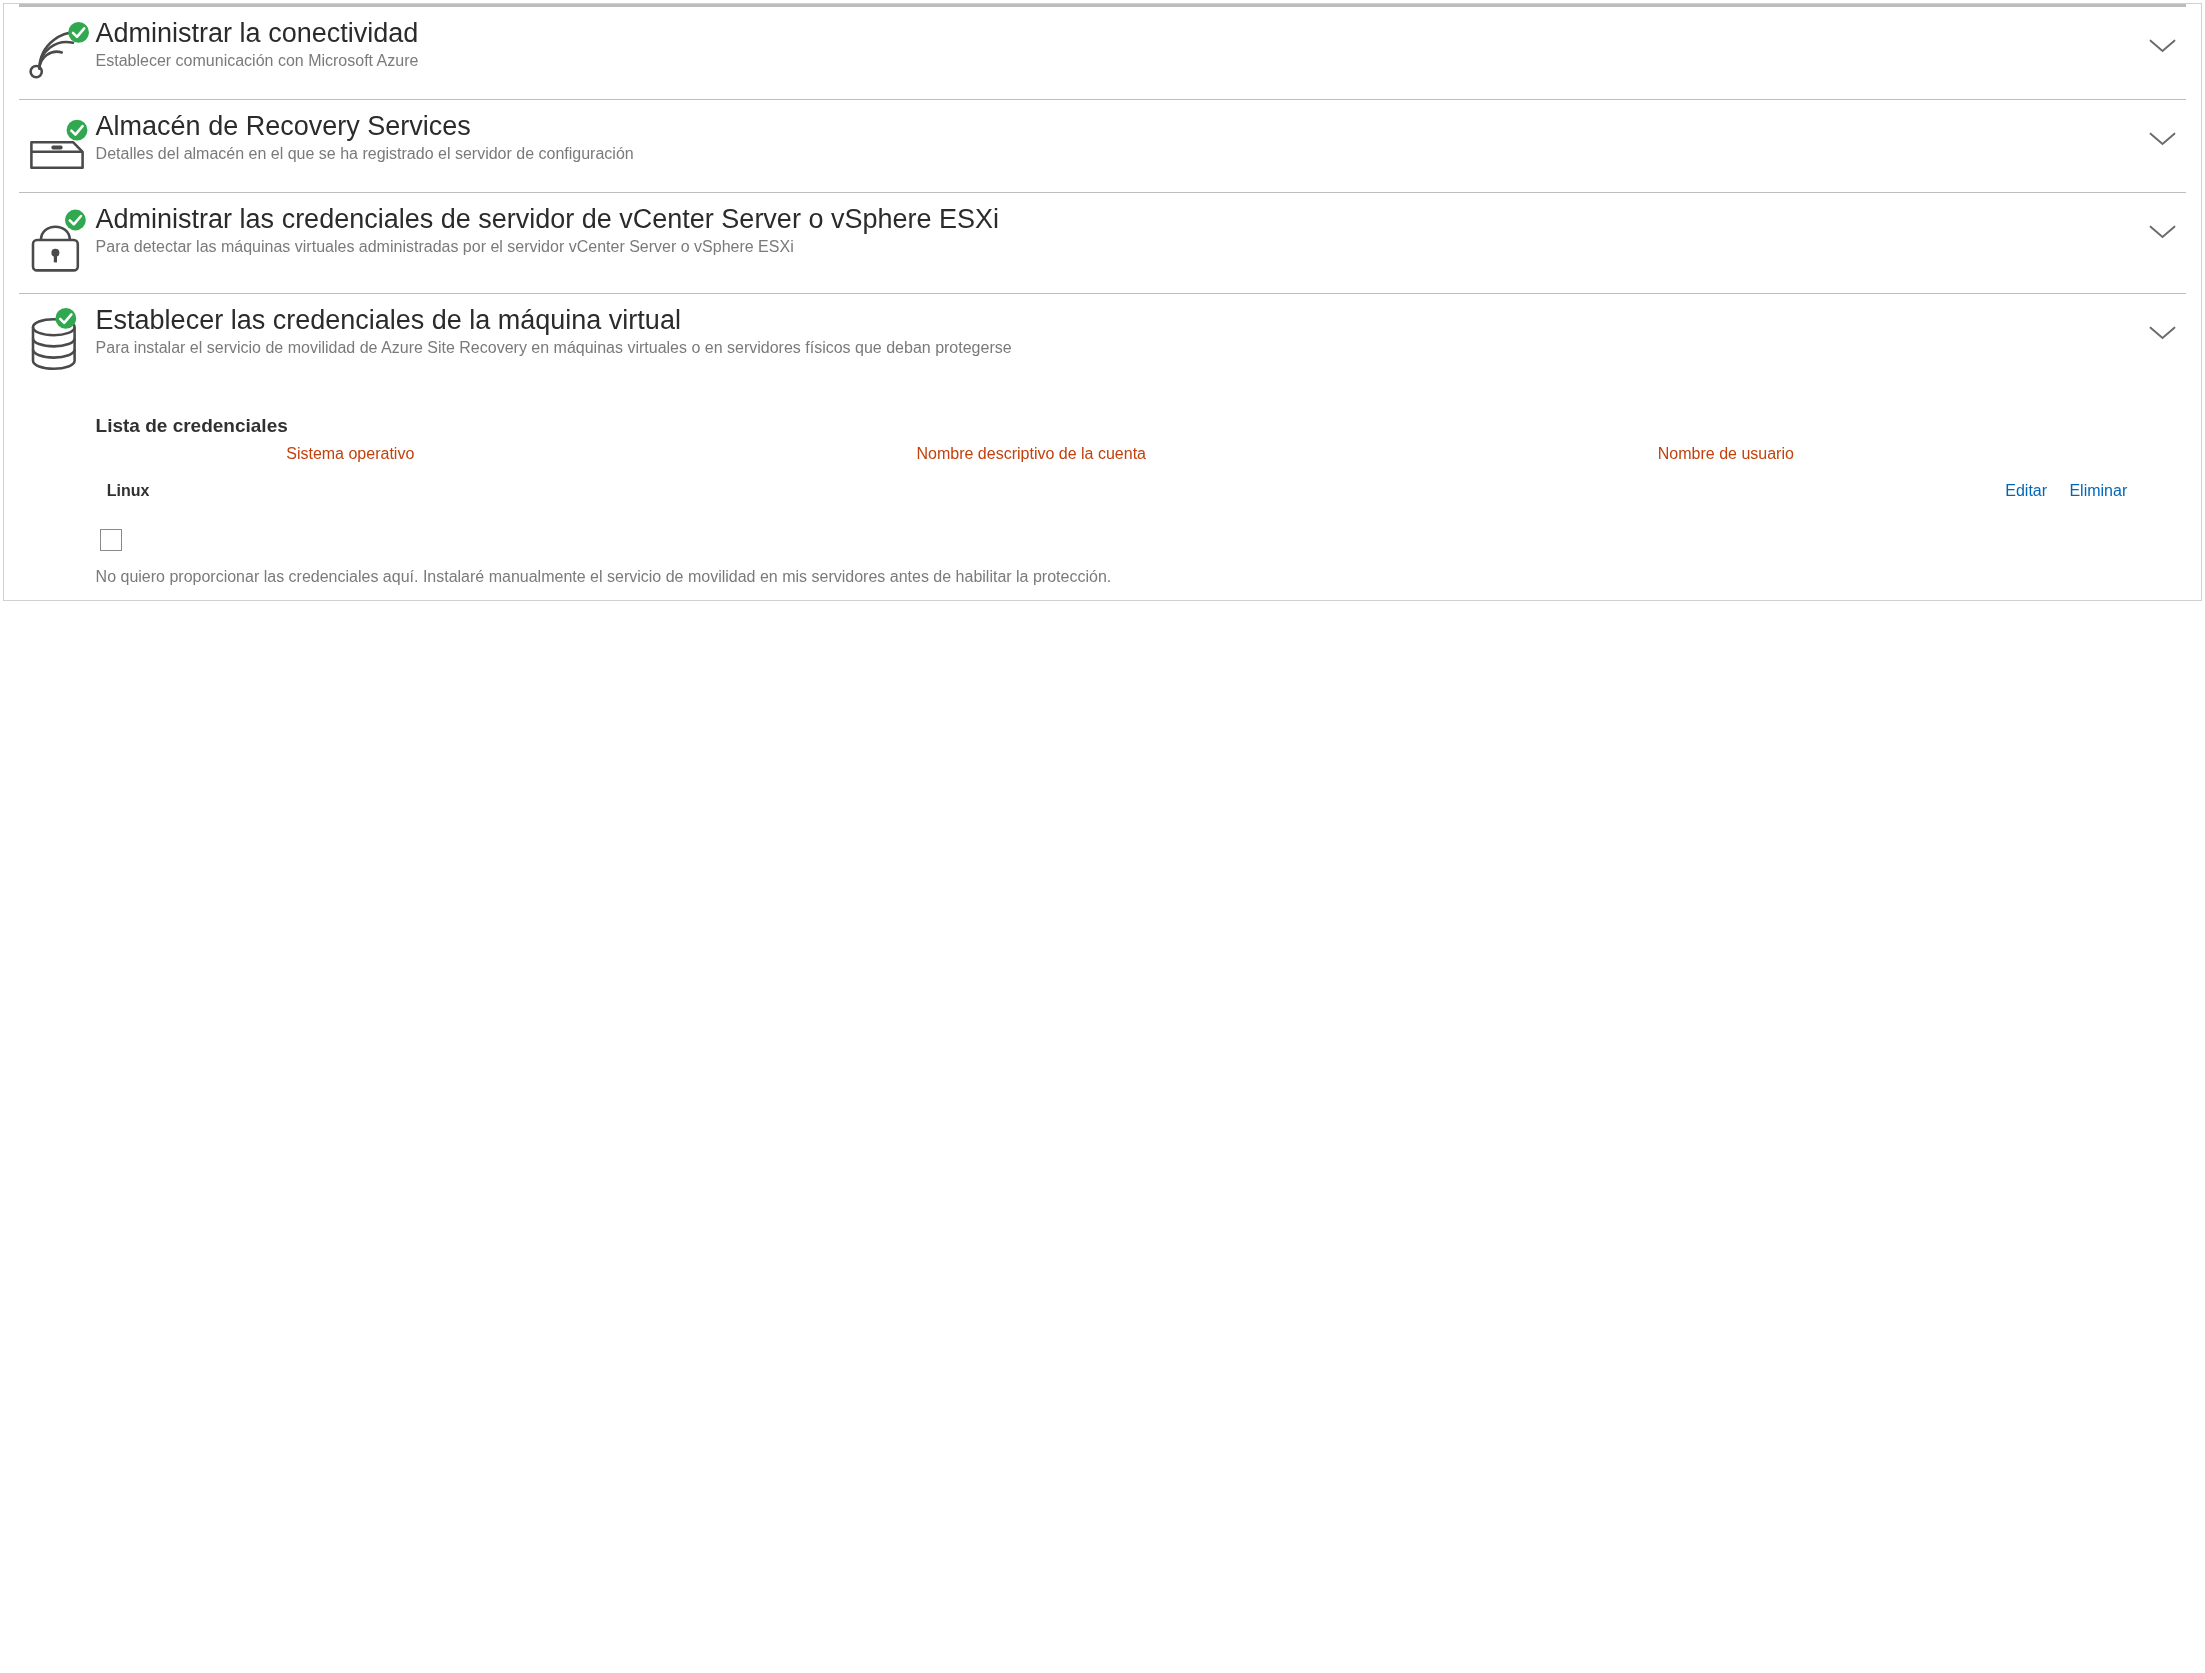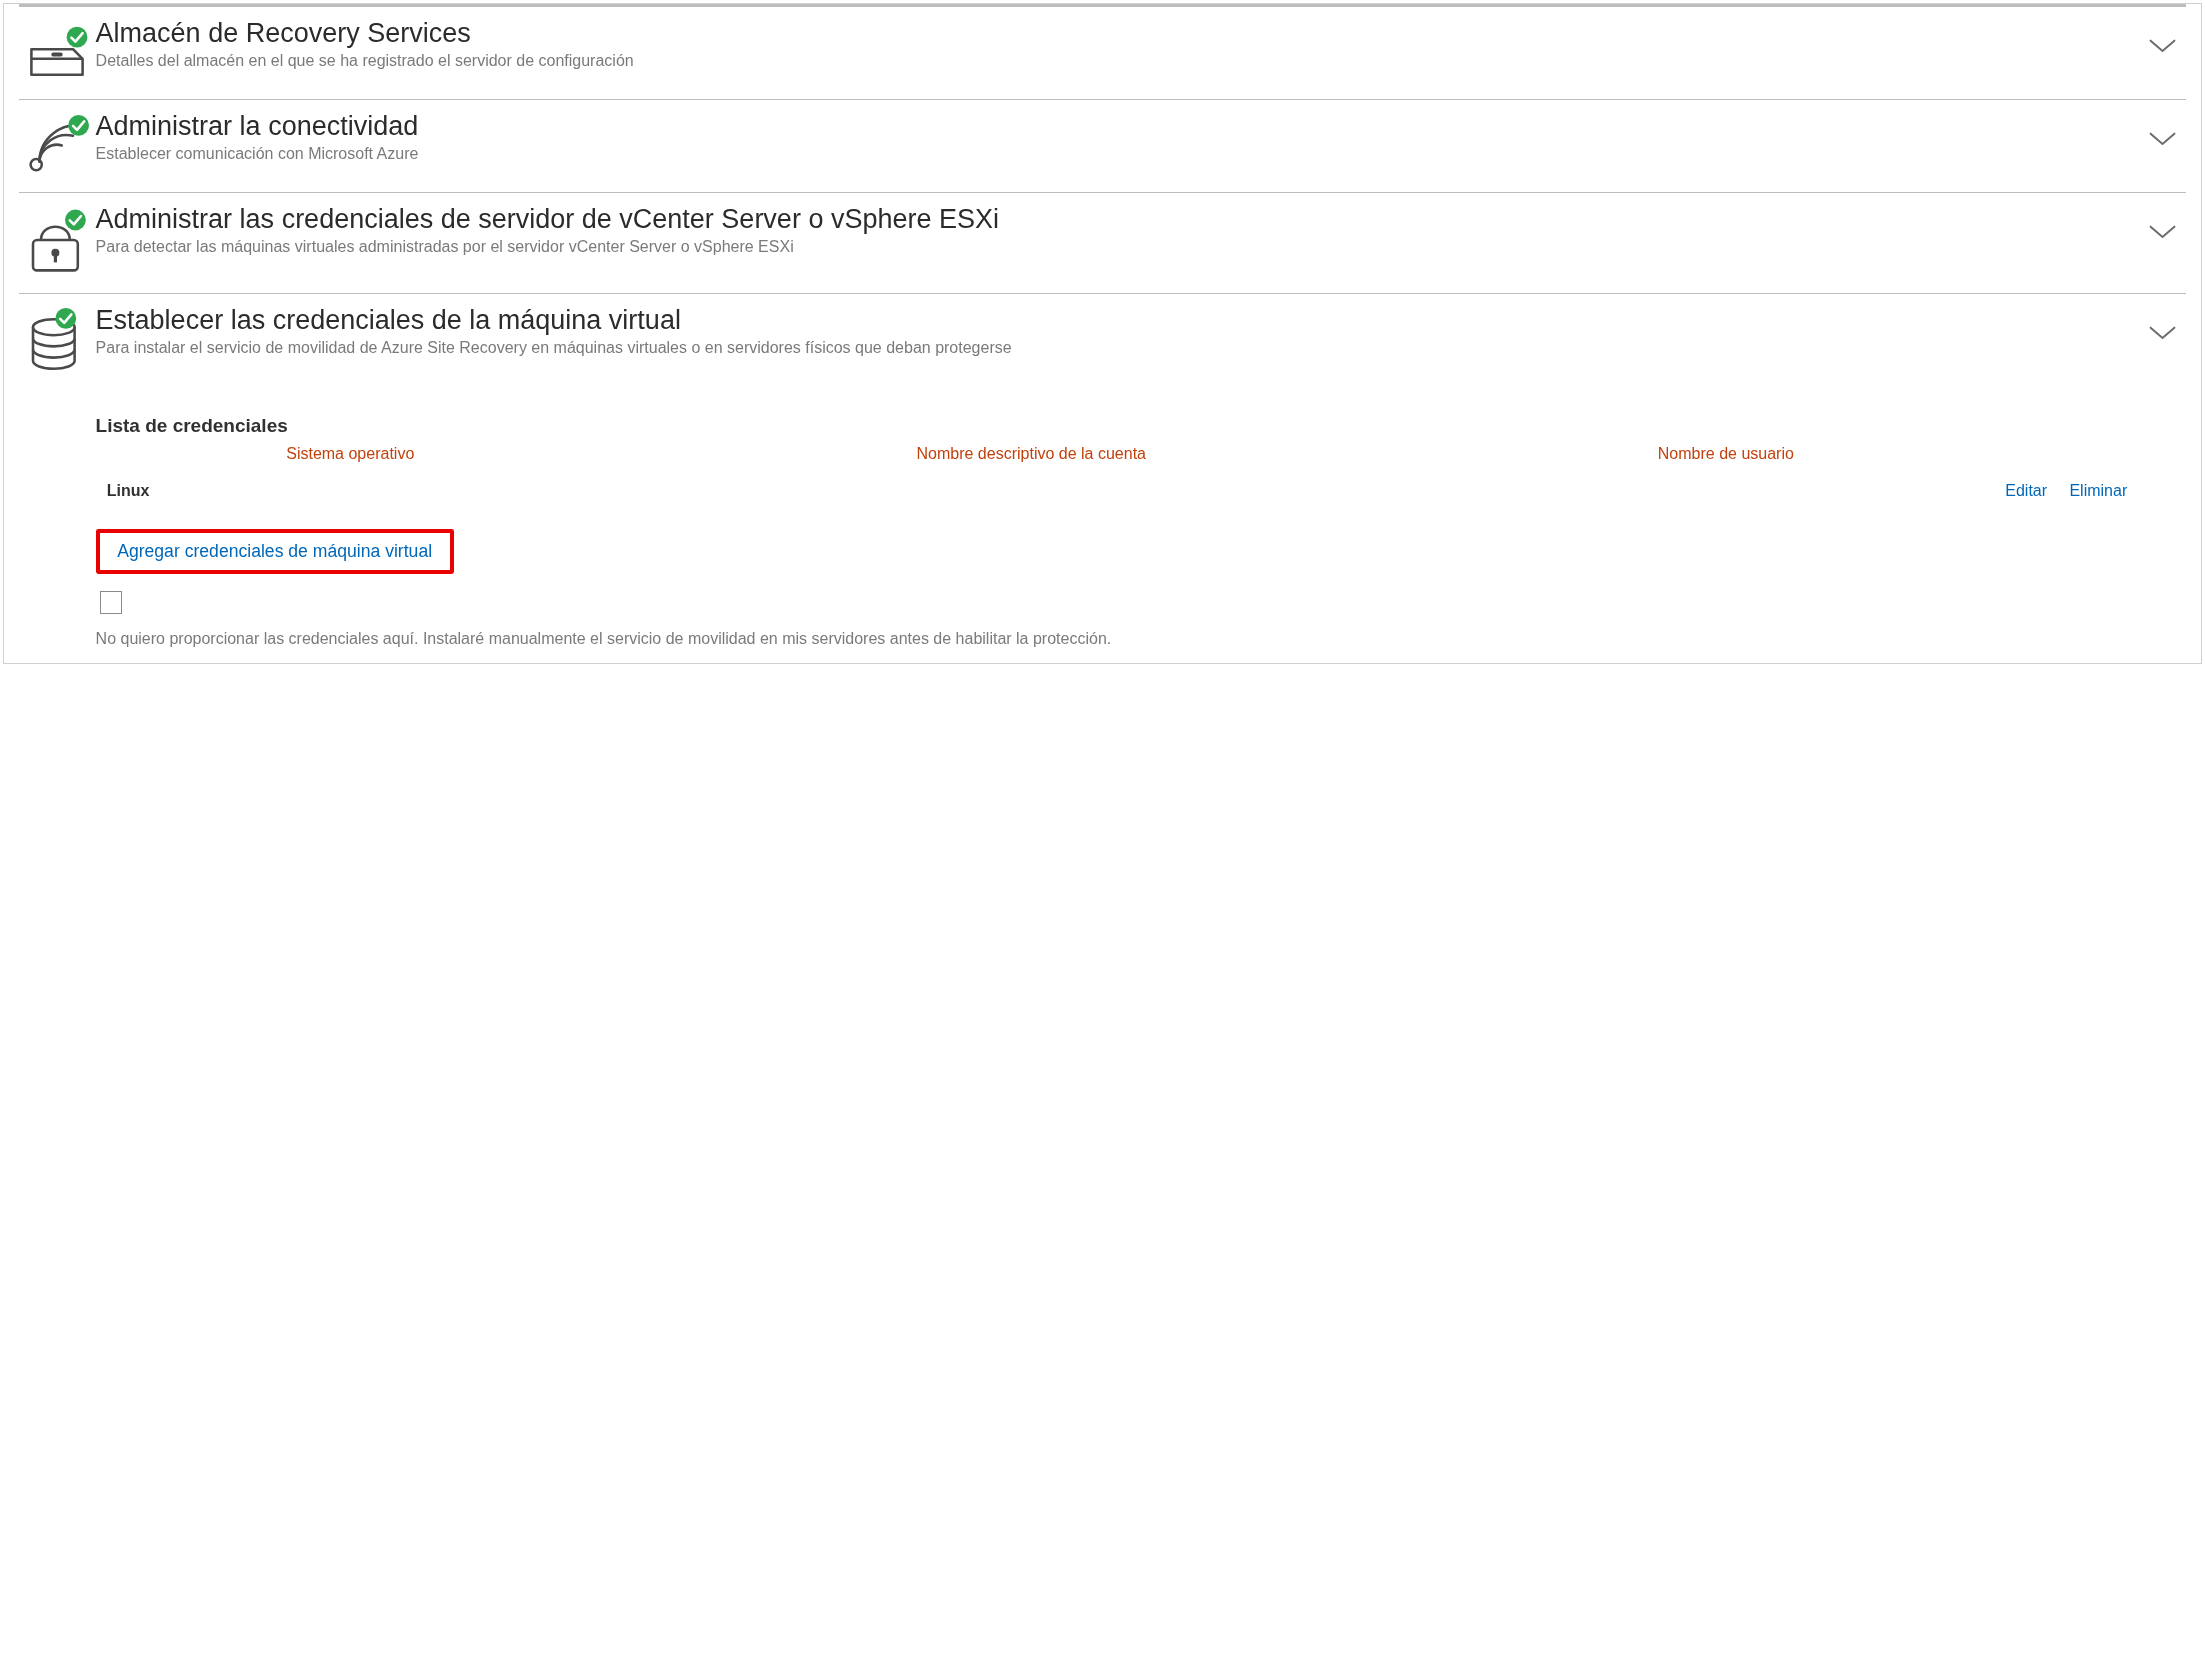--- a/index.html
+++ b/index.html
@@ -126,60 +126,60 @@
   }
 </style>
 </head>
 <body>
 
 <div class="panel">
 
   <div class="section">
     <div class="icon-col">
       <svg width="64" height="60" viewBox="0 0 80 75">
+        <g stroke="#4a4a4a" stroke-width="3.2" fill="none" stroke-linecap="round">
+          <path d="M18 58 A46 46 0 0 1 74 14"></path>
+          <path d="M18 58 A34 34 0 0 1 60 26"></path>
+          <path d="M18 58 A22 22 0 0 1 46 38"></path>
+        </g>
+        <circle cx="14" cy="62" r="7" fill="none" stroke="#4a4a4a" stroke-width="3.2"></circle>
+        <g transform="translate(54,0)">
+          <circle cx="13" cy="13" r="13" fill="#2fa84f"></circle>
+          <path d="M6 13.5 L11 18.5 L20 8" stroke="#fff" stroke-width="3.2" fill="none" stroke-linecap="round" stroke-linejoin="round"></path>
+        </g>
+      </svg>
+    </div>
+    <div class="text-col">
+      <div class="title">Administrar la conectividad</div>
+      <div class="subtitle">Establecer comunicación con Microsoft Azure</div>
+    </div>
+    <div class="chevron-col">
+      <svg width="27" height="14.4" viewBox="0 0 34 18">
+          <path d="M2 2 L17 15 L32 2" stroke="#6b6b6b" stroke-width="2.5" fill="none" stroke-linecap="round"></path>
+        </svg>
+    </div>
+  </div>
+
+  <div class="section">
+    <div class="icon-col">
+      <svg width="64" height="60" viewBox="0 0 80 75">
         <g stroke="#4a4a4a" stroke-width="3.2" fill="none" stroke-linejoin="round">
           <path d="M8 34 L60 34 L72 46 L72 66 L8 66 Z"></path>
           <path d="M8 46 L72 46"></path>
           <rect x="33" y="38" width="14" height="5" rx="2" fill="#4a4a4a" stroke="none"></rect>
         </g>
         <g transform="translate(52,6)">
           <circle cx="13" cy="13" r="13" fill="#2fa84f"></circle>
           <path d="M6 13.5 L11 18.5 L20 8" stroke="#fff" stroke-width="3.2" fill="none" stroke-linecap="round" stroke-linejoin="round"></path>
         </g>
       </svg>
     </div>
     <div class="text-col">
       <div class="title">Almacén de Recovery Services</div>
       <div class="subtitle">Detalles del almacén en el que se ha registrado el servidor de configuración</div>
-    </div>
-    <div class="chevron-col">
-      <svg width="27" height="14.4" viewBox="0 0 34 18">
-          <path d="M2 2 L17 15 L32 2" stroke="#6b6b6b" stroke-width="2.5" fill="none" stroke-linecap="round"></path>
-        </svg>
-    </div>
-  </div>
-
-  <div class="section">
-    <div class="icon-col">
-      <svg width="64" height="60" viewBox="0 0 80 75">
-        <g stroke="#4a4a4a" stroke-width="3.2" fill="none" stroke-linecap="round">
-          <path d="M18 58 A46 46 0 0 1 74 14"></path>
-          <path d="M18 58 A34 34 0 0 1 60 26"></path>
-          <path d="M18 58 A22 22 0 0 1 46 38"></path>
-        </g>
-        <circle cx="14" cy="62" r="7" fill="none" stroke="#4a4a4a" stroke-width="3.2"></circle>
-        <g transform="translate(54,0)">
-          <circle cx="13" cy="13" r="13" fill="#2fa84f"></circle>
-          <path d="M6 13.5 L11 18.5 L20 8" stroke="#fff" stroke-width="3.2" fill="none" stroke-linecap="round" stroke-linejoin="round"></path>
-        </g>
-      </svg>
-    </div>
-    <div class="text-col">
-      <div class="title">Administrar la conectividad</div>
-      <div class="subtitle">Establecer comunicación con Microsoft Azure</div>
     </div>
     <div class="chevron-col">
       <svg width="27" height="14.4" viewBox="0 0 34 18">
           <path d="M2 2 L17 15 L32 2" stroke="#6b6b6b" stroke-width="2.5" fill="none" stroke-linecap="round"></path>
         </svg>
     </div>
   </div>
 
   <div class="section">
     <div class="icon-col">
@@ -250,23 +250,20 @@
         <tr class="row1">
           <td>Linux</td>
           <td></td>
           <td></td>
           <td class="action">Editar</td>
           <td class="action">Eliminar</td>
         </tr>
       </tbody>
     </table>
 
-    <div class="add-cred-wrap">
-      <span class="add-cred-link">Agregar credenciales de máquina virtual</span>
-    </div>
 
     <div class="optout">
       <input type="checkbox" style="">
       <div class="opt-text">No quiero proporcionar las credenciales aquí. Instalaré manualmente el servicio de movilidad en mis servidores antes de habilitar la protección.</div>
     </div>
   </div>
 
 </div>
 
 

